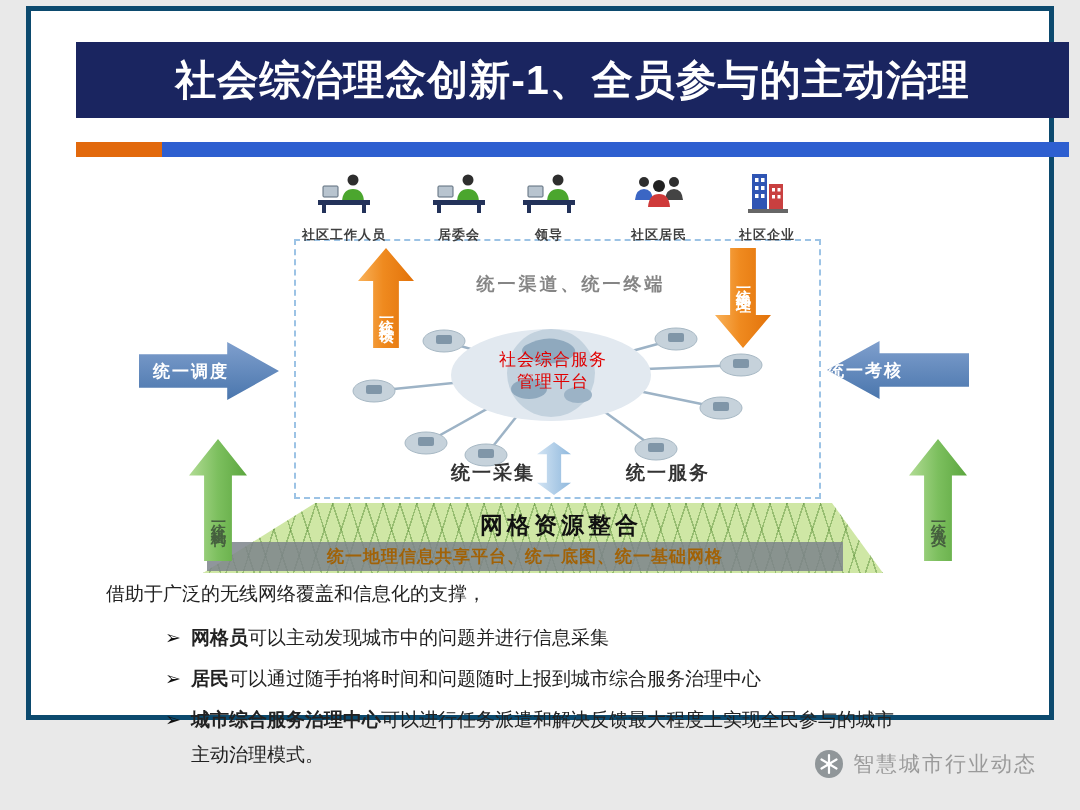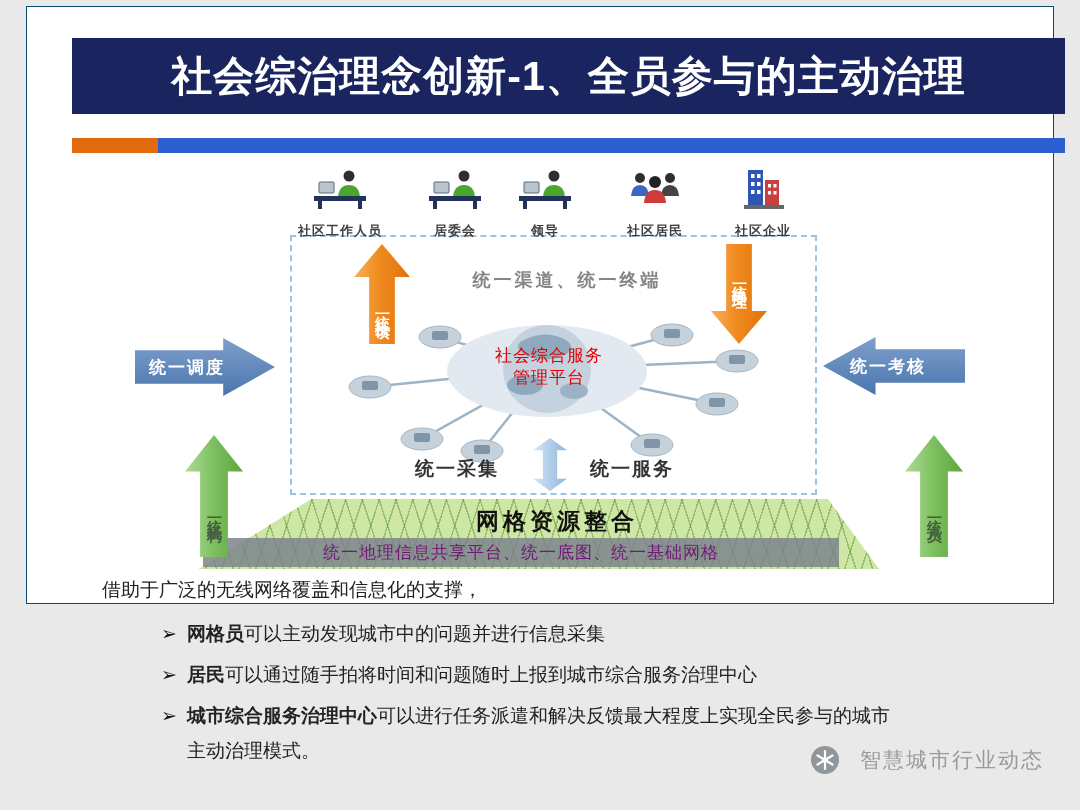--- a/index.html
+++ b/index.html
@@ -1,19 +1,19 @@
 <!DOCTYPE html>
 <html><head>
 <meta charset="utf-8">
 <style>
   * { margin:0; padding:0; box-sizing:border-box; }
   html,body { width:1080px; height:810px; }
   body { background:#e9e9e9; font-family:"Liberation Sans","DejaVu Sans",sans-serif; }
   .stage { position:relative; width:1080px; height:810px; overflow:hidden; }
-  .slide { position:absolute; left:26px; top:6px; width:1028px; height:598px; background:#ffffff; border:1px solid #0c4a6e; }
+  .slide { position:absolute; left:26px; top:6px; width:1028px; height:714px; background:#ffffff; border:5px solid #0c4a6e; }
 
   
   .title-bar { position:absolute; left:45px; top:31px; width:993px; height:76px; background:#1a2560; display:flex; align-items:center; justify-content:center; z-index:2; }
   .title-text { color:#ffffff; font-weight:bold; font-size:41px; letter-spacing:1px; white-space:nowrap; }
   .accent-orange { position:absolute; left:45px; top:131px; width:86px; height:15px; background:#e2690c; }
   .accent-blue { position:absolute; left:131px; top:131px; width:907px; height:15px; background:#2e5fd0; }
 
   
   .actor { position:absolute; top:160px; display:flex; flex-direction:column; align-items:center; gap:13px; z-index:3; }
   .actor .label { font-size:13px; font-weight:bold; color:#3f3f3f; letter-spacing:1px; white-space:nowrap; }
@@ -37,67 +37,67 @@
     clip-path:polygon(50% 100%,100% 67%,73% 67%,73% 0,27% 0,27% 67%,0 67%); }
 
   .arrow-right-blue, .arrow-left-blue {
     position:absolute; height:58px; z-index:5;
     background:linear-gradient(180deg,#7f9fcd,#4a76ad);
     color:#ffffff; font-weight:bold; font-size:17px; letter-spacing:2px;
     display:flex; align-items:center; white-space:nowrap;
   }
   .arrow-right-blue { left:108px; top:331px; width:140px; padding-left:14px;
     clip-path:polygon(0 21%,63% 21%,63% 0,100% 50%,63% 100%,63% 79%,0 79%); }
-  .arrow-left-blue { left:796px; top:330px; width:142px; justify-content:center; padding-right:12px;
+  .arrow-left-blue { left:796px; top:330px; width:142px; justify-content:flex-start; padding-right:12px;
     clip-path:polygon(100% 21%,37% 21%,37% 0,0 50%,37% 100%,37% 79%,100% 79%); }
 
   .arrow-up-green {
     position:absolute; width:58px; height:122px; z-index:6;
     background:linear-gradient(90deg,#b2dc95,#7cbf5e 50%,#5ca63f);
     color:#46603f; font-weight:bold; font-size:15px;
     display:flex; align-items:center; justify-content:center; padding-top:34px;
     clip-path:polygon(50% 0,100% 30%,74% 30%,74% 100%,26% 100%,26% 30%,0 30%);
   }
   .arrow-up-green.left { left:158px; top:428px; }
   .arrow-up-green.right { left:878px; top:428px; }
 
   
   .network { position:absolute; left:295px; top:292px; width:480px; height:196px; z-index:2; }
   .platform-text { position:absolute; left:437px; top:338px; width:170px; text-align:center;
     color:#e00000; font-weight:normal; font-size:17px; line-height:1.3; letter-spacing:1px; z-index:4; }
-  .label-collect, .label-service { position:absolute; top:449px; width:96px; text-align:left;
-    font-size:19px; font-weight:bold; color:#333333; letter-spacing:2px; z-index:4; white-space:nowrap; }
+  .label-collect, .label-service { position:absolute; top:449px; width:96px; text-align:right;
+    font-size:19px; font-weight:bold; color:#333333; letter-spacing:2px; z-index:4; white-space:nowrap;margin-left:20px; }
   .label-collect { left:388px; }
   .label-service { left:563px; }
   .double-arrow { position:absolute; left:506px; top:431px; width:34px; height:53px; z-index:4;
     background:linear-gradient(90deg,#d4e5f4,#8fb8dd);
     clip-path:polygon(50% 0,100% 23%,71% 23%,71% 77%,100% 77%,50% 100%,0 77%,29% 77%,29% 23%,0 23%); }
 
   
   .grid-plane { position:absolute; left:172px; top:492px; width:680px; height:70px; z-index:1;
     background-color:#cfe7a5;
     background-image:
       repeating-linear-gradient(72deg, rgba(96,148,62,.5) 0 1.5px, transparent 1.5px 16px),
       repeating-linear-gradient(-72deg, rgba(96,148,62,.5) 0 1.5px, transparent 1.5px 16px);
     clip-path:polygon(16.5% 0,92.5% 0,100% 100%,0 100%); }
   .grid-title { position:absolute; left:300px; top:499px; width:460px; text-align:center;
     font-size:23px; font-weight:bold; color:#111111; letter-spacing:4px; z-index:3; }
   .grid-subtitle { position:absolute; left:176px; top:531px; width:636px; height:29px; z-index:3;
     background:rgba(125,132,139,.85); display:flex; align-items:center; justify-content:center;
-    font-size:17px; font-weight:normal; color:#701a75; letter-spacing:1px; white-space:nowrap; }
+    font-size:17px; font-weight:bold; color:#a16207; letter-spacing:1px; white-space:nowrap; }
 
   
   .intro { position:absolute; left:75px; top:570px; font-size:19px; color:#222222; }
   .bullets { position:absolute; left:134px; top:610px; width:730px; }
   .bullet-row { display:flex; gap:10px; margin-bottom:7px; font-size:19px; color:#222222; line-height:1.8; }
   .bullet-row .marker { flex:0 0 auto; color:#111111; }
   .bullet-row b { font-weight:bold; }
 
   
-  .watermark { position:absolute; left:783px; top:738px; display:flex; align-items:center; gap:20px; z-index:2; }
+  .watermark { position:absolute; left:783px; top:738px; display:flex; align-items:center; gap:9px; z-index:2; }
   .wm-text { font-size:21px; color:#9a9a9a; letter-spacing:2px; white-space:nowrap; }
 </style>
 </head>
 <body>
 
 <div class="stage">
   <div class="slide">
 
     <div class="title-bar">
       <span class="title-text">社会综治理念创新-1、全员参与的主动治理</span>

